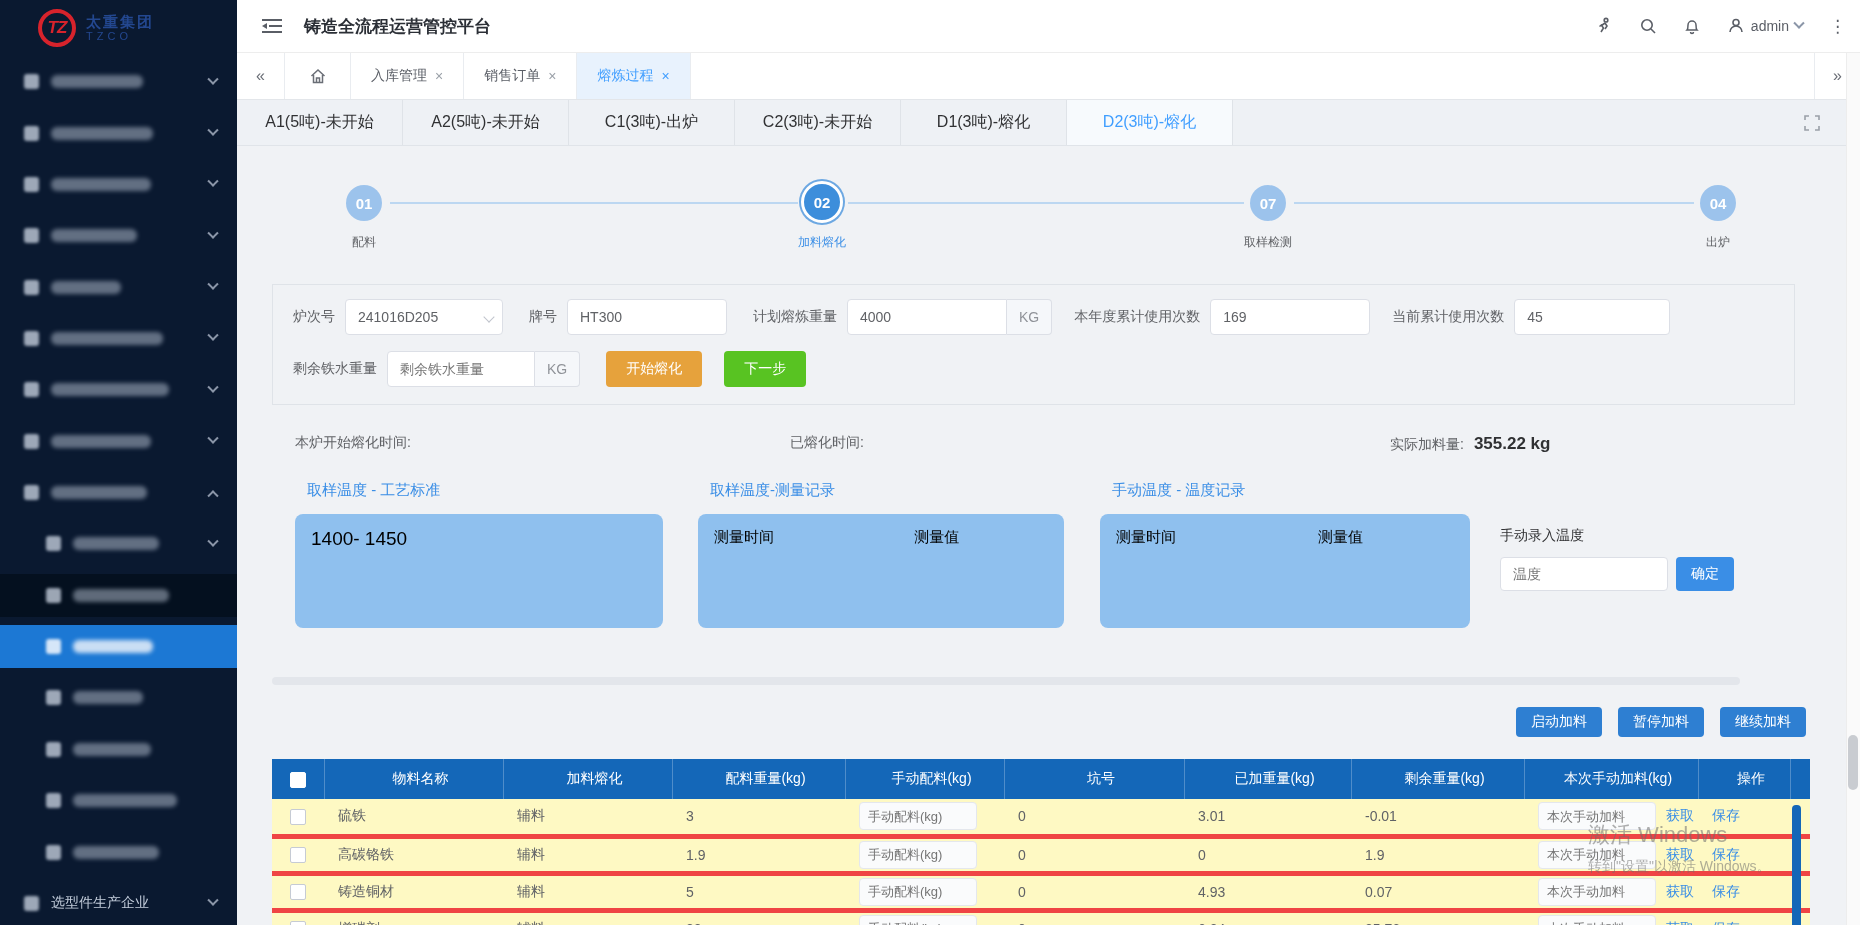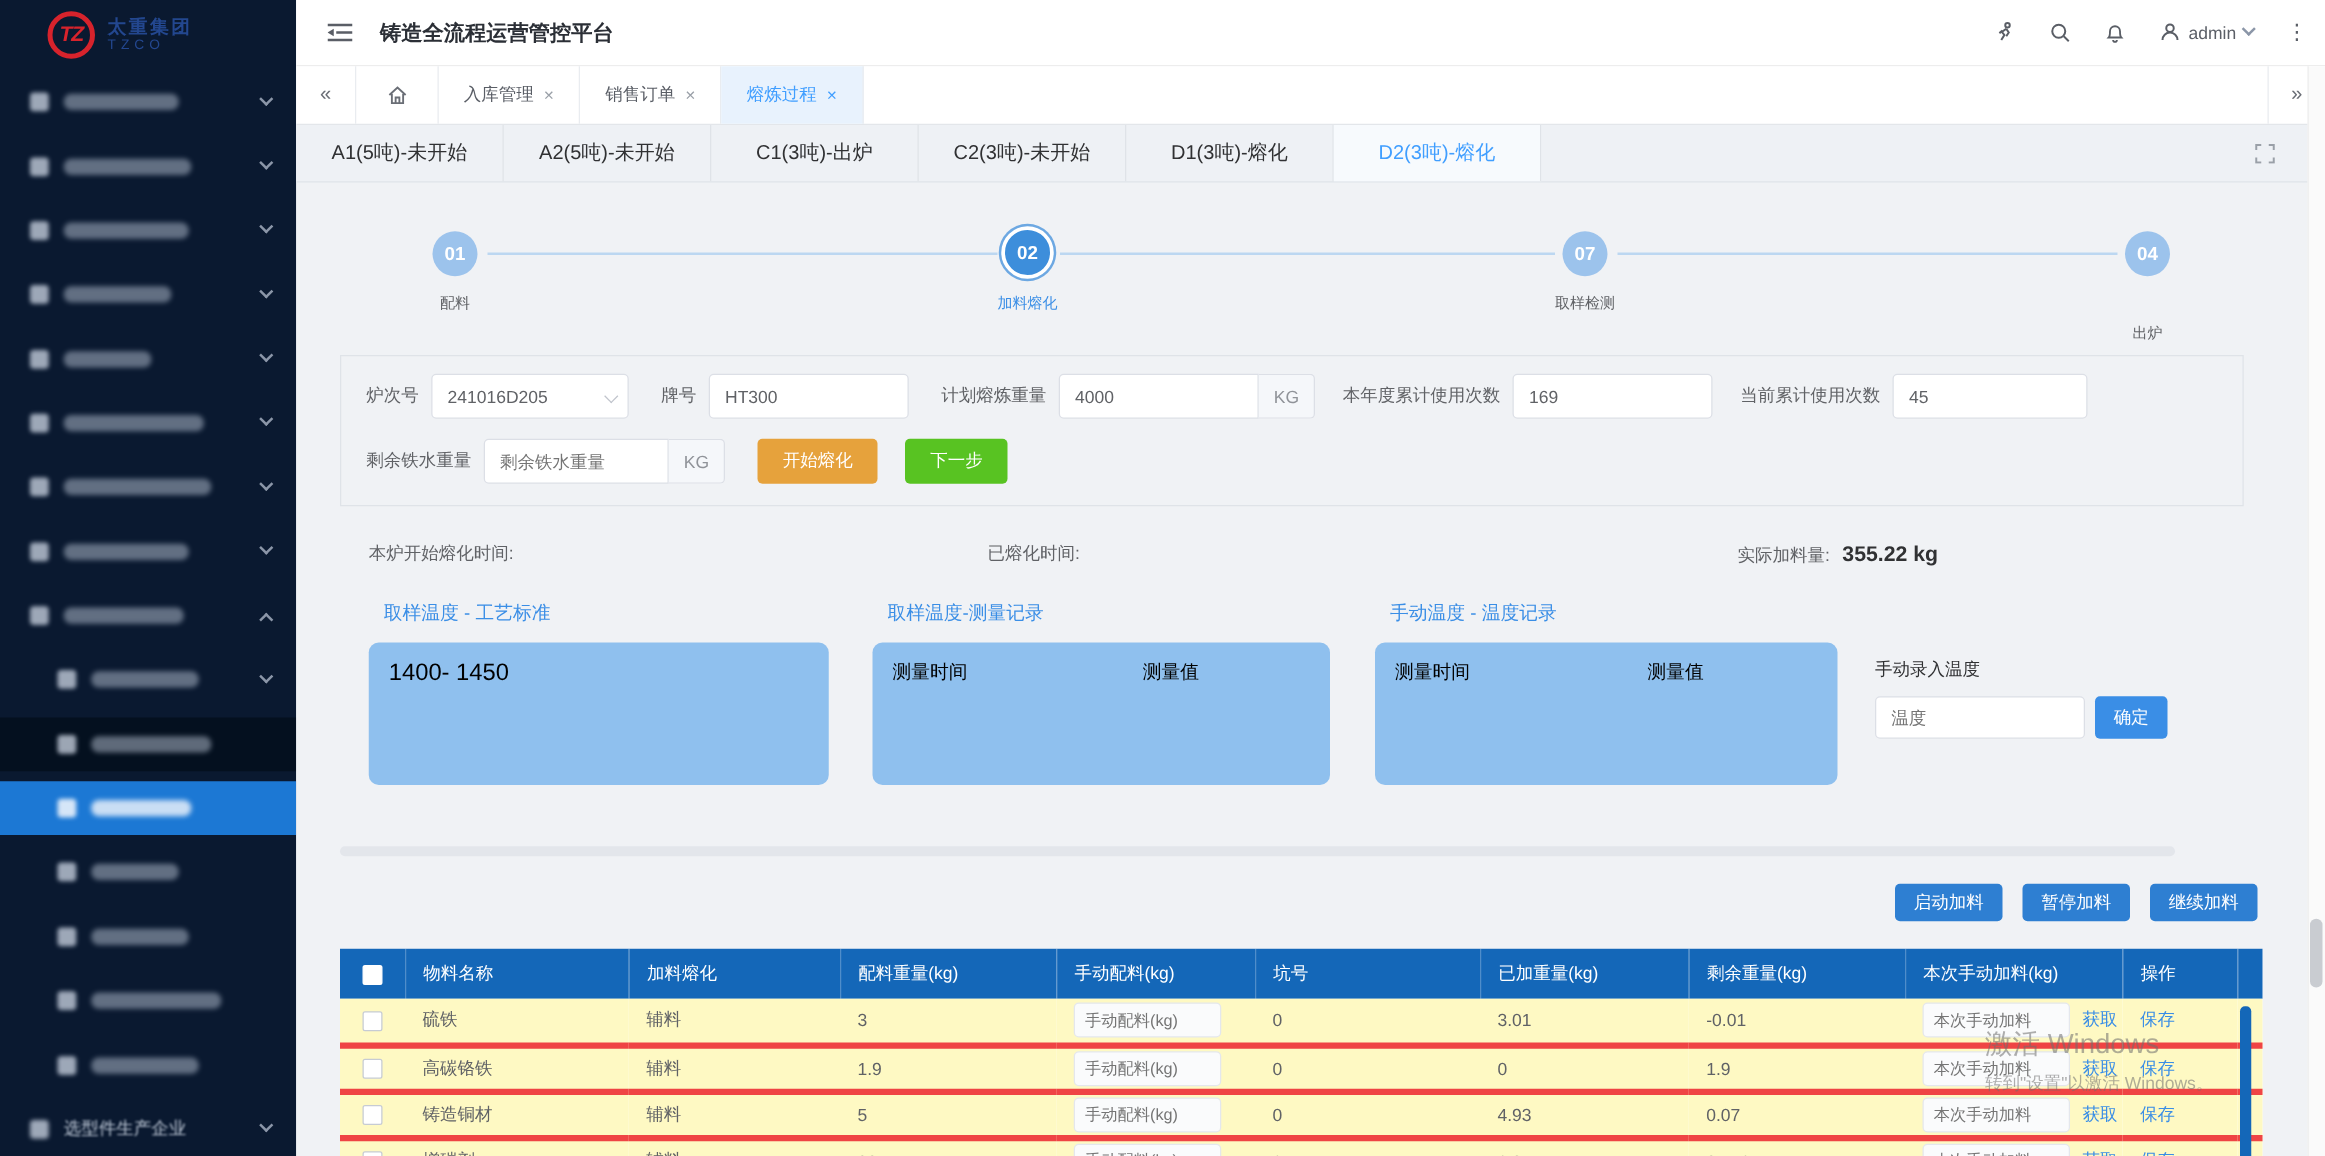--- a/index.html
+++ b/index.html
@@ -119,21 +119,21 @@
 
   
   .actions { display:flex; justify-content:flex-end; gap:16px; margin:22px 54px 0 0; }
   .btn-blue { height:30px; padding:0 15px; background:#2e7fd2; border:none; border-radius:4px;
     color:#fff; font-size:14px; cursor:pointer; font-family:inherit; }
 
   
   .tbl-wrap { position:relative; margin:22px 50px 0 35px; background:#fff; }
   table { border-collapse:collapse; table-layout:fixed; width:1538px; }
   thead th { background:#1467b8; color:#fff; font-weight:normal; font-size:14px; height:40px;
-    text-align:left; padding-left:14px; border-right:1px solid rgba(255,255,255,.25); }
+    text-align:center; padding-left:14px; border-right:1px solid rgba(255,255,255,.25); }
   thead th:last-child { border-right:none; }
   tbody td { height:37px; border-bottom:5px solid #ef4444; color:#606266; padding-left:14px; background:#fef9c3; }
   .cb { width:16px; height:16px; border:1px solid #c6cbd4; border-radius:2px; background:#fff; display:inline-block; vertical-align:middle; cursor:pointer; }
   thead .cb { border-color:#fff; }
   .ghost-input { width:118px; height:28px; border:1px solid #e4e7ed; border-radius:4px; background:#fafbfc;
     color:#c0c4cc; padding:0 8px; font-size:13px; font-family:inherit; }
   .cell-flex { display:flex; align-items:center; gap:10px; }
   a.lnk { color:#3a8ee6; text-decoration:none; cursor:pointer; }
   .tbl-scrollbar { position:absolute; right:9px; top:46px; width:9px; height:140px; border-radius:4px; background:#1467b8; }
 
@@ -354,21 +354,21 @@
         <div class="step-line" style="left:118px; width:408px;"></div>
         <div class="step-line" style="left:576px; width:396px;"></div>
         <div class="step-line" style="left:1022px; width:400px;"></div>
         <div class="step-circle" style="left:92px;">01</div>
         <div class="step-circle active" style="left:550px;">02</div>
         <div class="step-circle" style="left:996px;">07</div>
         <div class="step-circle" style="left:1446px;">04</div>
         <div class="step-label" style="left:92px;">配料</div>
         <div class="step-label active" style="left:550px;">加料熔化</div>
         <div class="step-label" style="left:996px;">取样检测</div>
-        <div class="step-label" style="left:1446px;margin-top:24px;">出炉</div>
+        <div class="step-label" style="left:1446px;">出炉</div>
       </div>
 
       <div class="form-box">
         <div class="form-row">
           <span class="f-label">炉次号</span>
           <span class="sel-wrap">
             <input class="inp" style="width: 158px;" readonly="" value="241016D205">
             <span class="caret"></span>
           </span>
           <span class="gap26"></span>

